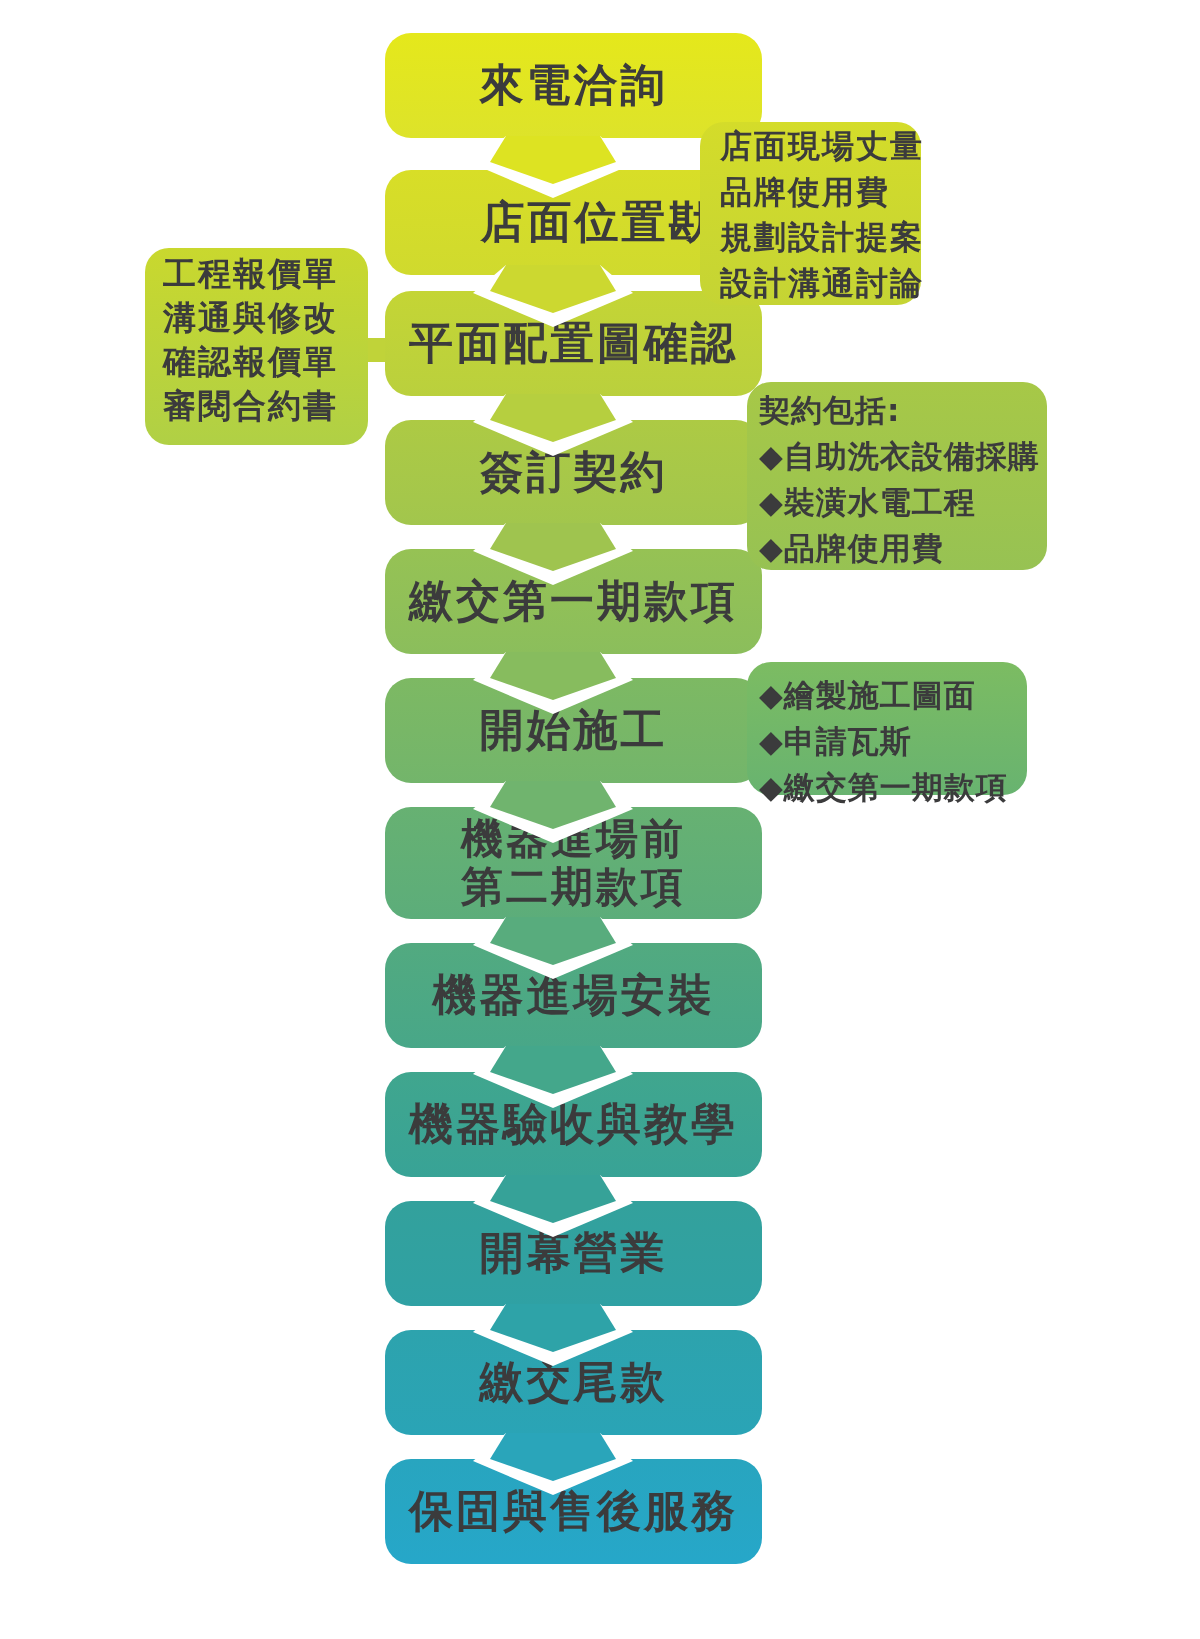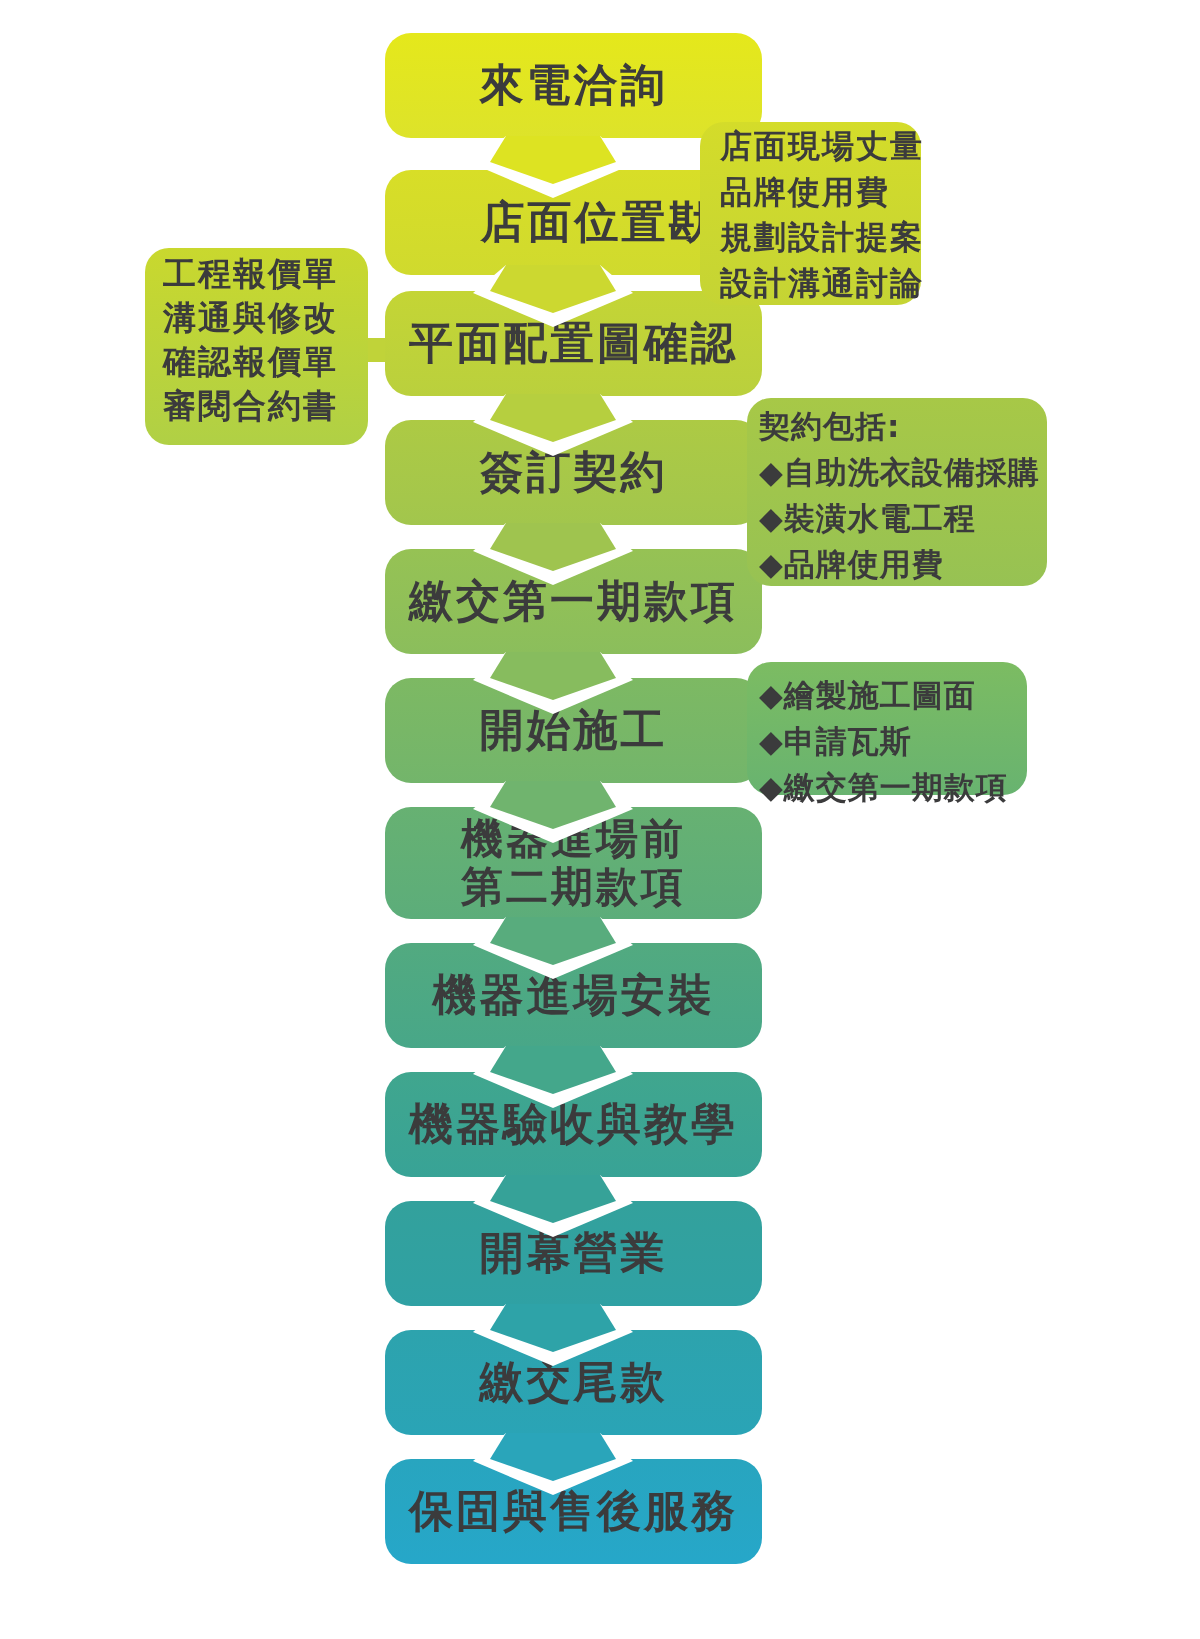--- a/index.html
+++ b/index.html
@@ -135,21 +135,21 @@
     <span class="line">設計溝通討論</span>
   </div>
 
   <div class="side" style="left:145px;top:248px;width:223px;height:197px;padding:4px 0 0 18px;font-size:33px;line-height:44px;letter-spacing:2px;background:linear-gradient(180deg,#c9d82e,#b0d045);">
     <span class="line">工程報價單</span>
     <span class="line">溝通與修改</span>
     <span class="line">確認報價單</span>
     <span class="line">審閱合約書</span>
   </div>
 
-  <div class="side" style="left:747px;top:382px;width:300px;height:188px;padding:5px 0 0 12px;font-size:31px;line-height:46px;letter-spacing:1px;background:linear-gradient(180deg,#a7c847,#97c253);margin-top:16px;">
+  <div class="side" style="left:747px;top:382px;width:300px;height:188px;padding:5px 0 0 12px;font-size:31px;line-height:46px;letter-spacing:1px;background:linear-gradient(180deg,#a7c847,#97c253);">
     <span class="line">契約包括:</span>
     <span class="line">◆自助洗衣設備採購</span>
     <span class="line">◆裝潢水電工程</span>
     <span class="line">◆品牌使用費</span>
   </div>
 
   <div class="side" style="left:747px;top:662px;width:280px;height:133px;padding:10px 0 0 12px;font-size:31px;line-height:46px;letter-spacing:1px;background:linear-gradient(180deg,#7cbc62,#68b370);">
     <span class="line">◆繪製施工圖面</span>
     <span class="line">◆申請瓦斯</span>
     <span class="line">◆繳交第一期款項</span>

